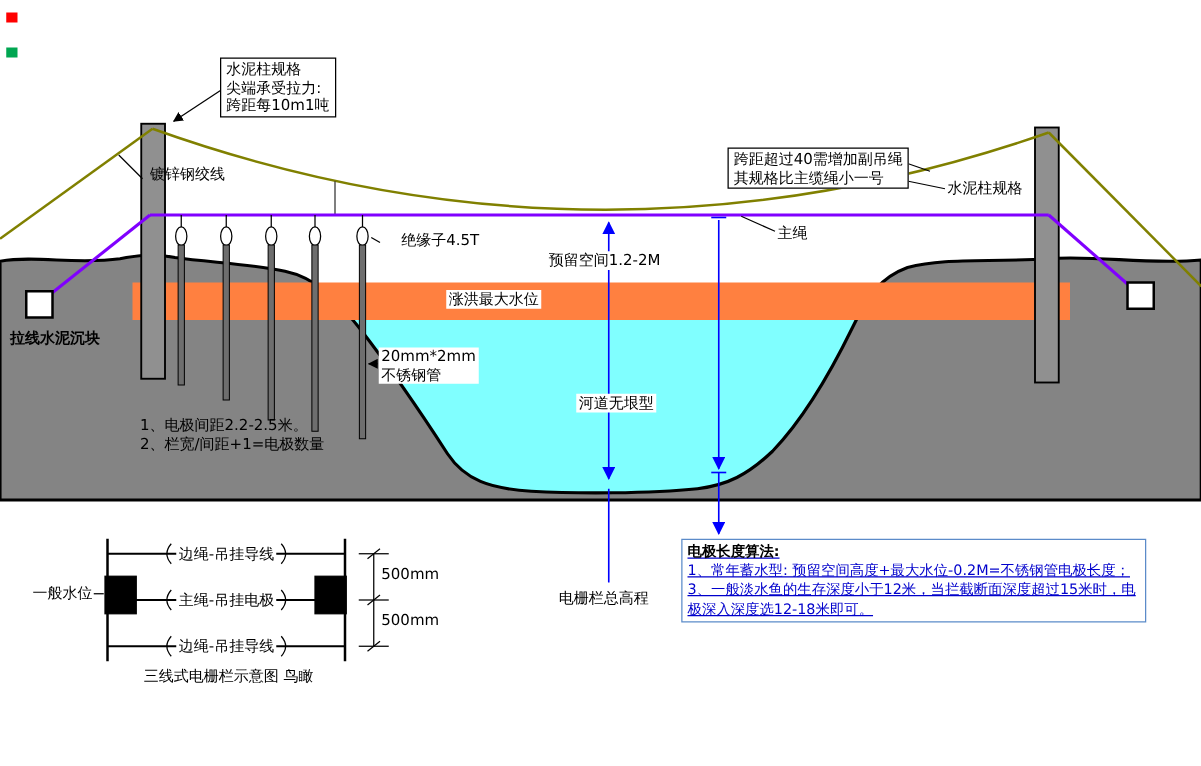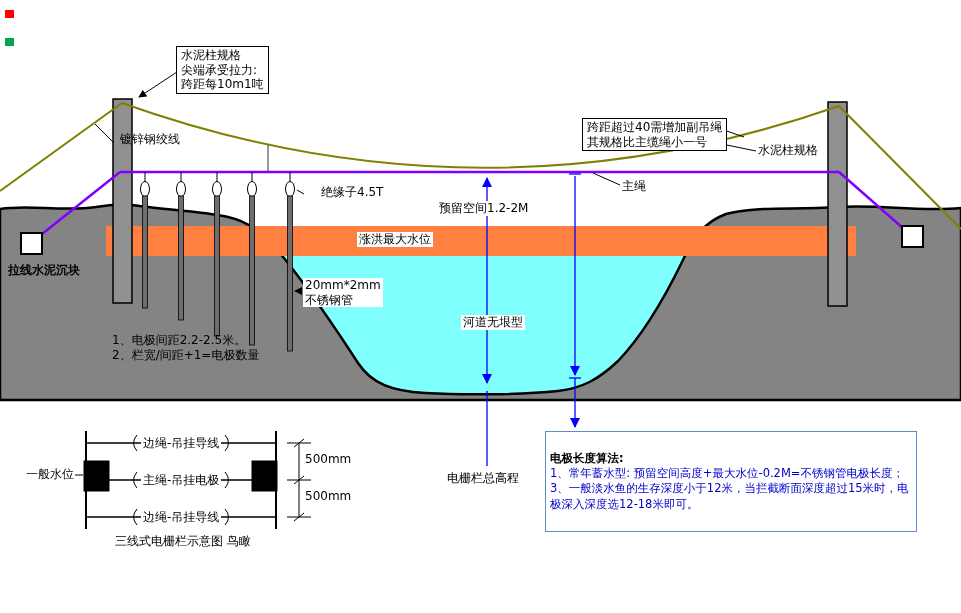--- a/index.html
+++ b/index.html
@@ -9,22 +9,22 @@
   }
   .stage svg{position:absolute;left:0;top:0;}
   .lbl{
     position:absolute;font-size:12px;line-height:1.22;color:#000;
     white-space:pre-line;z-index:5;
   }
   .box{border:1px solid #000;background:#fff;padding:1px 4px;}
   .wbg{background:#fff;padding:0 2px;}
   .info{
     position:absolute;left:545px;top:431px;width:372px;box-sizing:border-box;
-    border:1px solid #5B8BC9;background:#fff;padding:19px 4px;z-index:5;
-    font-size:11.5px;line-height:1.32;color:#0000CC;white-space:normal;
+    border:1px solid #5B8BC9;background:#fff;padding:2px 4px;z-index:5;
+    font-size:11.5px;line-height:1.32;color:#0000CC;white-space:normal;text-decoration:underline;
   }
   .info .title{color:#000;font-weight:bold;}
   .mark{position:absolute;z-index:6;}
 </style>
 </head>
 <body>
 
 <div class="stage">
 
   <div class="mark" style="left:5px;top:10px;width:9px;height:8px;background:#FF0000;"></div>

